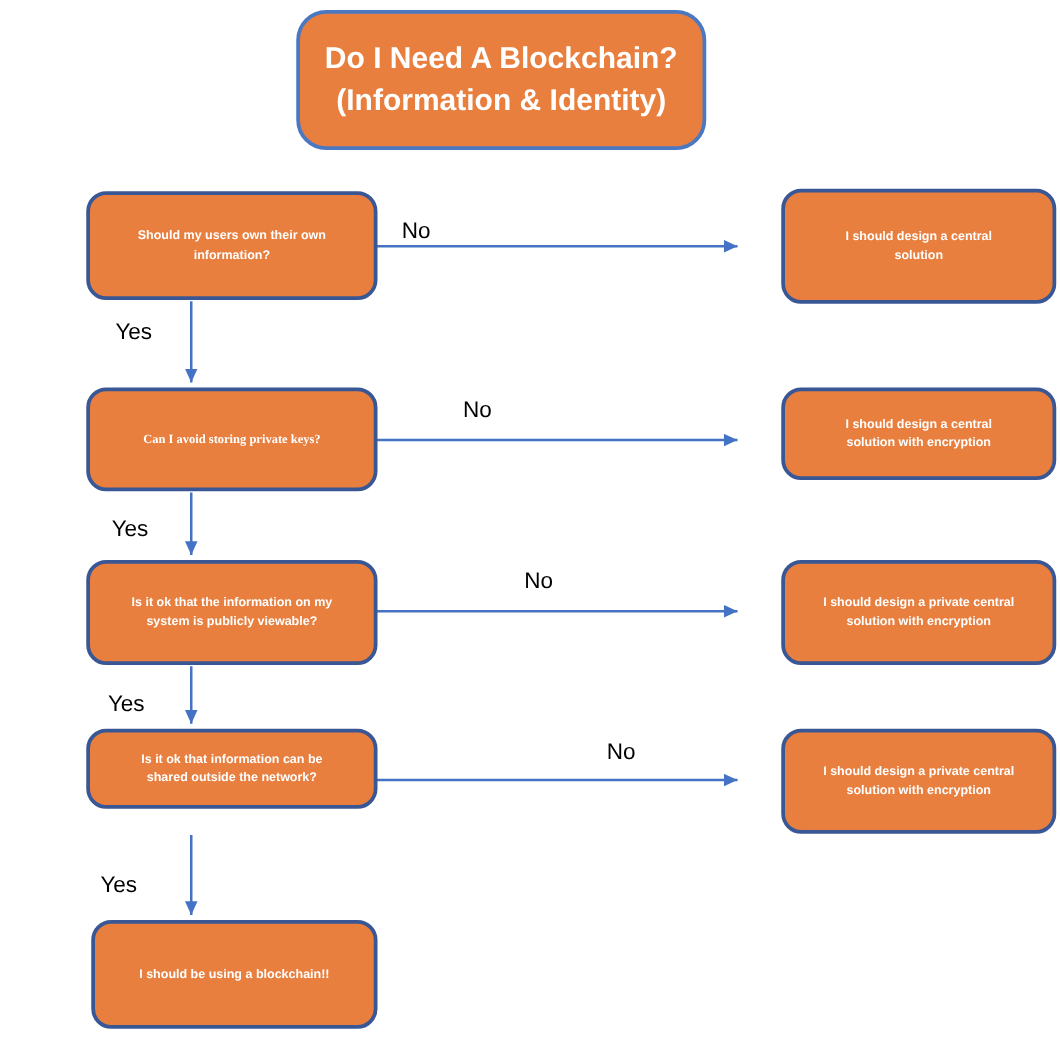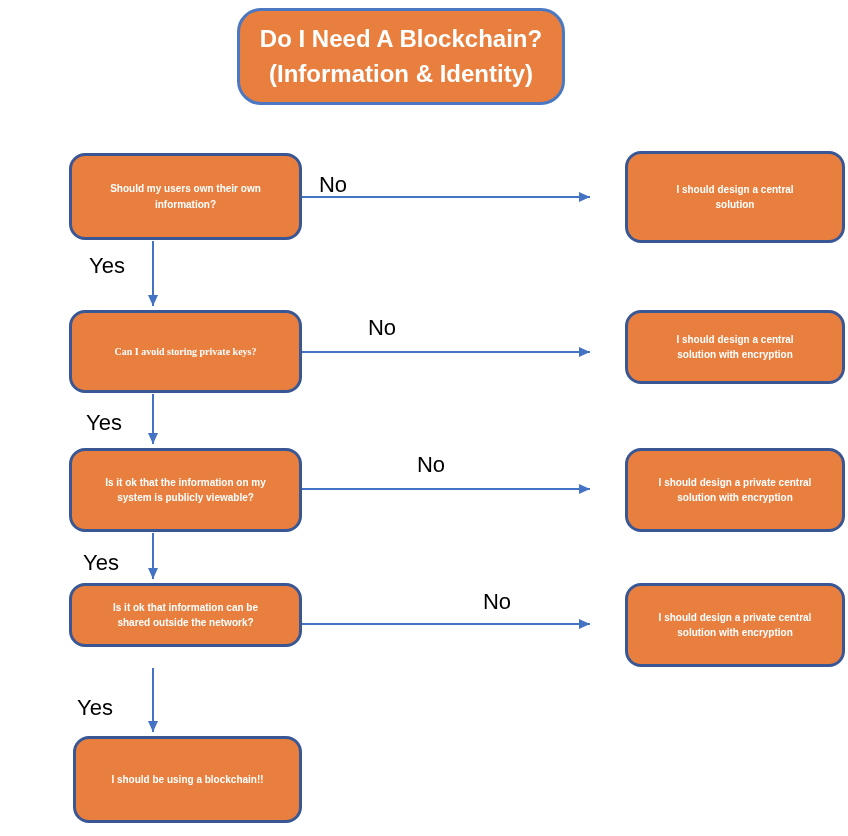--- a/index.html
+++ b/index.html
@@ -35,21 +35,21 @@
     border: 3px solid var(--box-border);
     color: var(--box-text);
     font-weight: bold;
     display: flex;
     flex-direction: column;
     align-items: center;
     justify-content: center;
     text-align: center;
   }
   .title-box {
-    left: 237px; top: 8px; width: 328px; height: 97px;
+    left: 237px; top: 8px; width: 328px; height: 112px;
     border-radius: 24px;
     border-color: var(--title-border);
     font-size: 24px;
     line-height: 1.42;
   }
   .flow-box {
     border-radius: 16px;
     font-size: 10px;
     line-height: 1.55;
     padding: 6px 28px;
@@ -62,21 +62,21 @@
   .q3 { top: 448px; height: 84px; }
   .q4 { top: 583px; height: 64px; }
   .end { left: 41px; top: 736px; width: 229px; height: 87px; }
   .a1 { top: 151px; height: 92px; }
   .a2 { top: 310px; height: 74px; }
   .a3 { top: 448px; height: 84px; }
   .a4 { top: 583px; height: 84px; }
   .edge-label {
     position: absolute;
     color: var(--label-text);
-    font-size: 22px;
+    font-size: 18px;
     font-weight: 400;
     transform: translate(-50%, -50%);
     white-space: nowrap;
   }
   .no1  { left: 333px; top: 185px; }
   .yes1 { left: 107px; top: 266px; }
   .no2  { left: 382px; top: 328px; }
   .yes2 { left: 104px; top: 423px; }
   .no3  { left: 431px; top: 465px; }
   .yes3 { left: 101px; top: 563px; }

